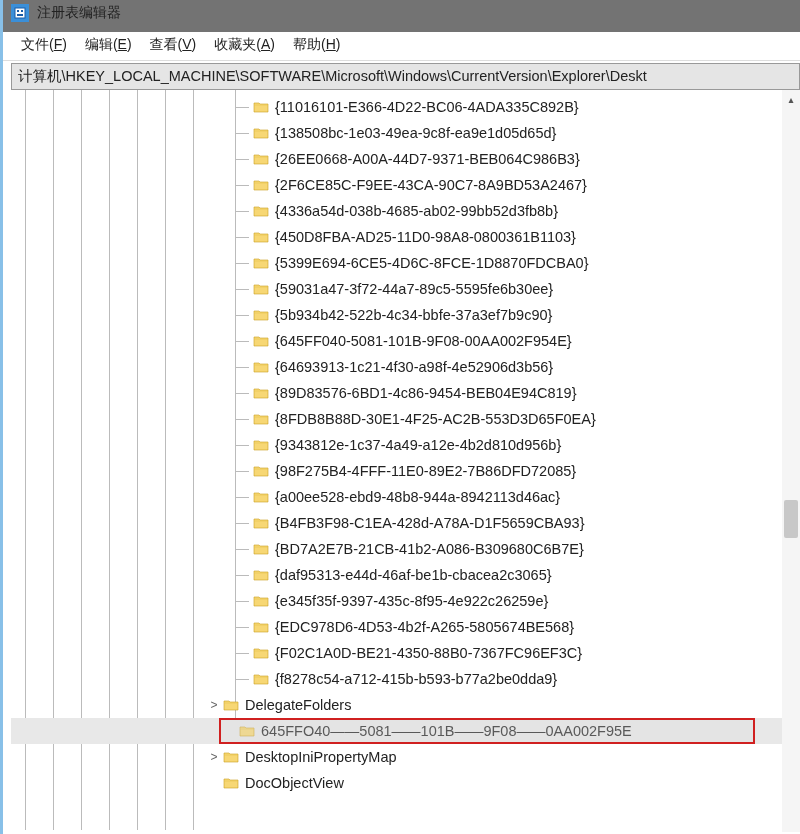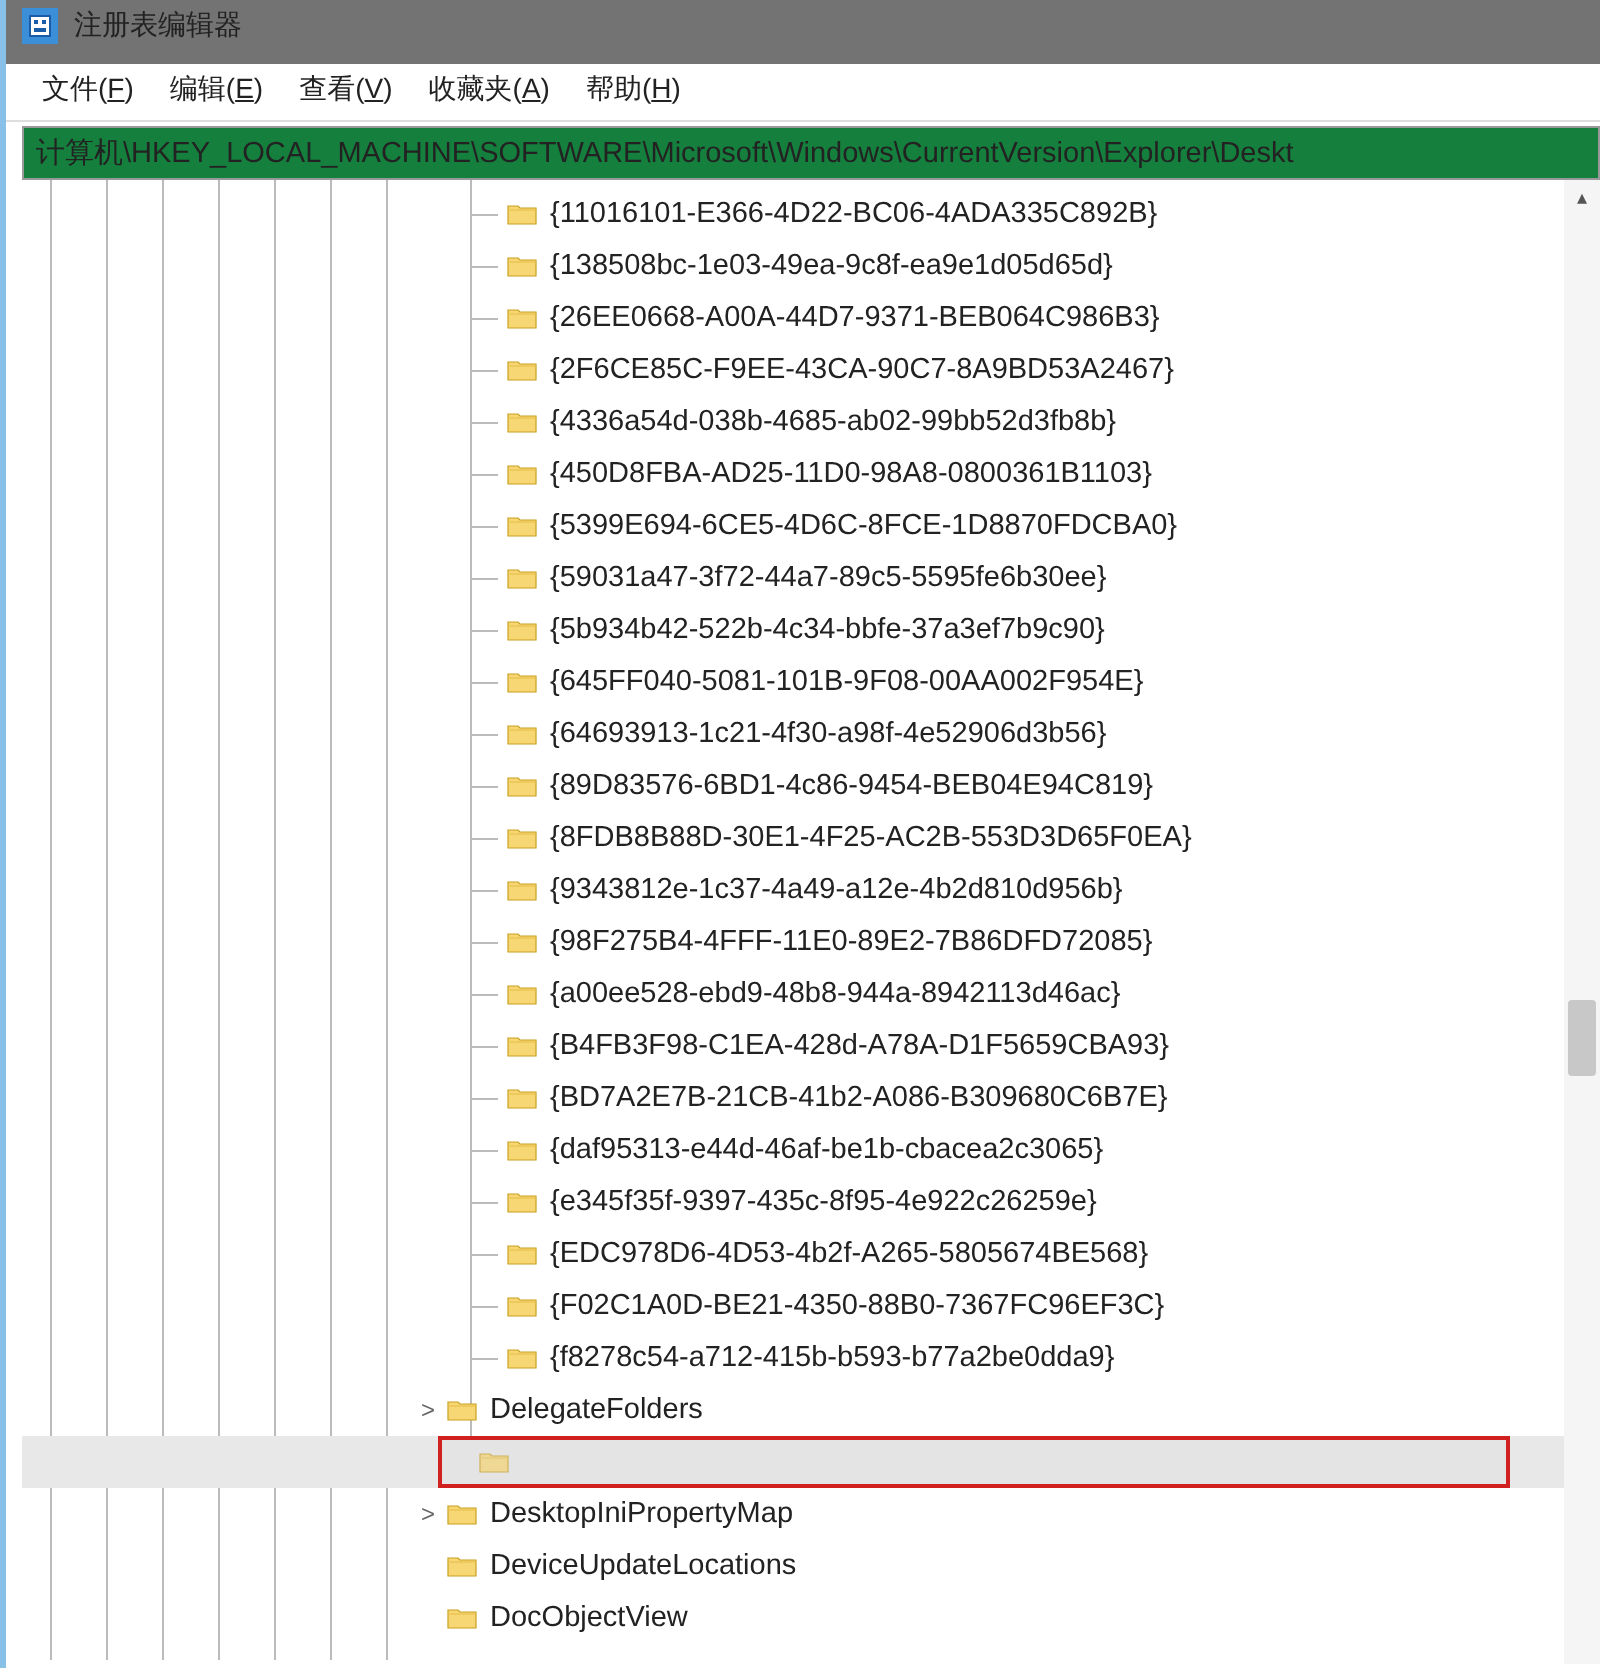--- a/index.html
+++ b/index.html
@@ -53,21 +53,21 @@
     }
     .menu-item .hotkey {
       text-decoration: underline;
     }
     .address-bar {
       border: 1px solid #999;
       margin: 2px 0px 0 8px;
       padding: 3px 6px;
       font-size: 14.5px;
       color: #222;
-      background: #15803d;
+      background: #e5e5e5;
       white-space: nowrap;
       overflow: hidden;
     }
     .tree-area {
       position: relative;
       height: 740px;
       margin-left: 8px;
       overflow: hidden;
       text-decoration: underline;
     }
@@ -477,42 +477,32 @@
         <span>DelegateFolders</span>
       </div>
       <div class="tree-row highlighted-row">
         <span class="indent" style="width:228px"></span>
         <span class="folder-icon">
           <svg viewBox="0 0 16 14">
             <path d="M1 3 L1 12 L15 12 L15 4 L7 4 L6 3 Z" fill="#f7d774" stroke="#c9a020" stroke-width="0.6"></path>
             <path d="M1 5 L15 5" stroke="#e8c24f" stroke-width="0.6"></path>
           </svg>
         </span>
+        <span>645FFO40——5081——101B——9F08——0AA002F95E</span>
       </div>
       <div class="tree-row">
         <span class="indent" style="width:196px"></span>
         <span class="expand-btn">&gt;</span>
         <span class="folder-icon">
           <svg viewBox="0 0 16 14">
             <path d="M1 3 L1 12 L15 12 L15 4 L7 4 L6 3 Z" fill="#f7d774" stroke="#c9a020" stroke-width="0.6"></path>
             <path d="M1 5 L15 5" stroke="#e8c24f" stroke-width="0.6"></path>
           </svg>
         </span>
         <span>DesktopIniPropertyMap</span>
-      </div>
-      <div class="tree-row">
-        <span class="indent" style="width:196px"></span>
-        <span class="expand-btn"></span>
-        <span class="folder-icon">
-          <svg viewBox="0 0 16 14">
-            <path d="M1 3 L1 12 L15 12 L15 4 L7 4 L6 3 Z" fill="#f7d774" stroke="#c9a020" stroke-width="0.6"></path>
-            <path d="M1 5 L15 5" stroke="#e8c24f" stroke-width="0.6"></path>
-          </svg>
-        </span>
-        <span>DeviceUpdateLocations</span>
       </div>
       <div class="tree-row">
         <span class="indent" style="width:196px"></span>
         <span class="expand-btn"></span>
         <span class="folder-icon">
           <svg viewBox="0 0 16 14">
             <path d="M1 3 L1 12 L15 12 L15 4 L7 4 L6 3 Z" fill="#f7d774" stroke="#c9a020" stroke-width="0.6"></path>
             <path d="M1 5 L15 5" stroke="#e8c24f" stroke-width="0.6"></path>
           </svg>
         </span>

